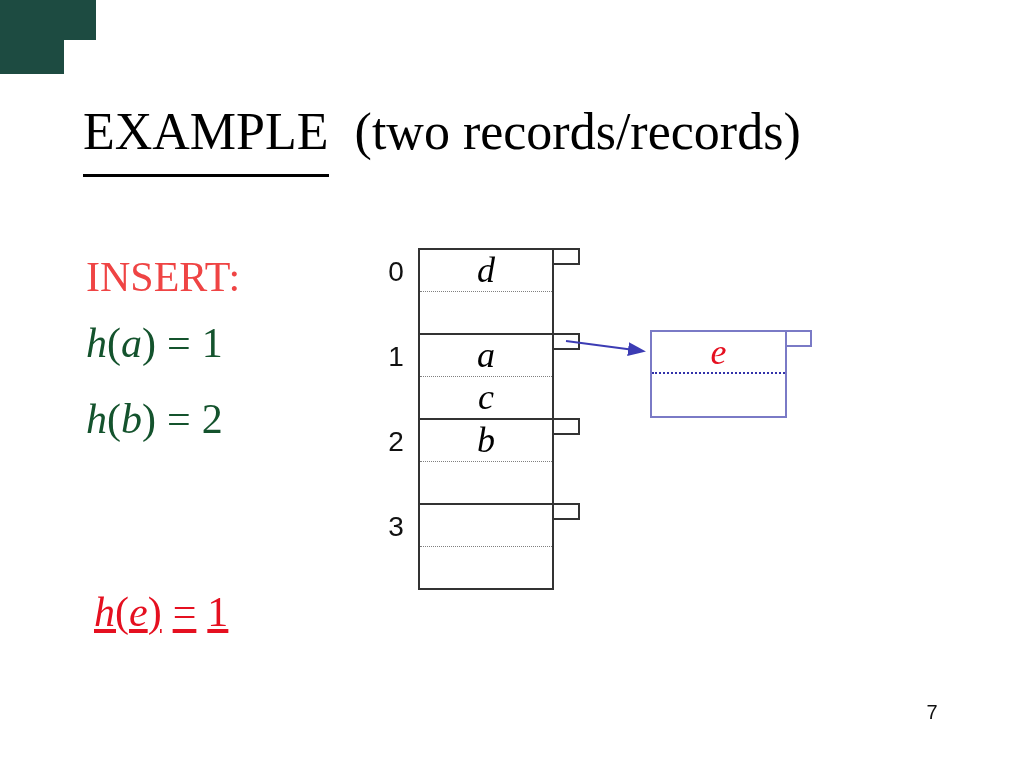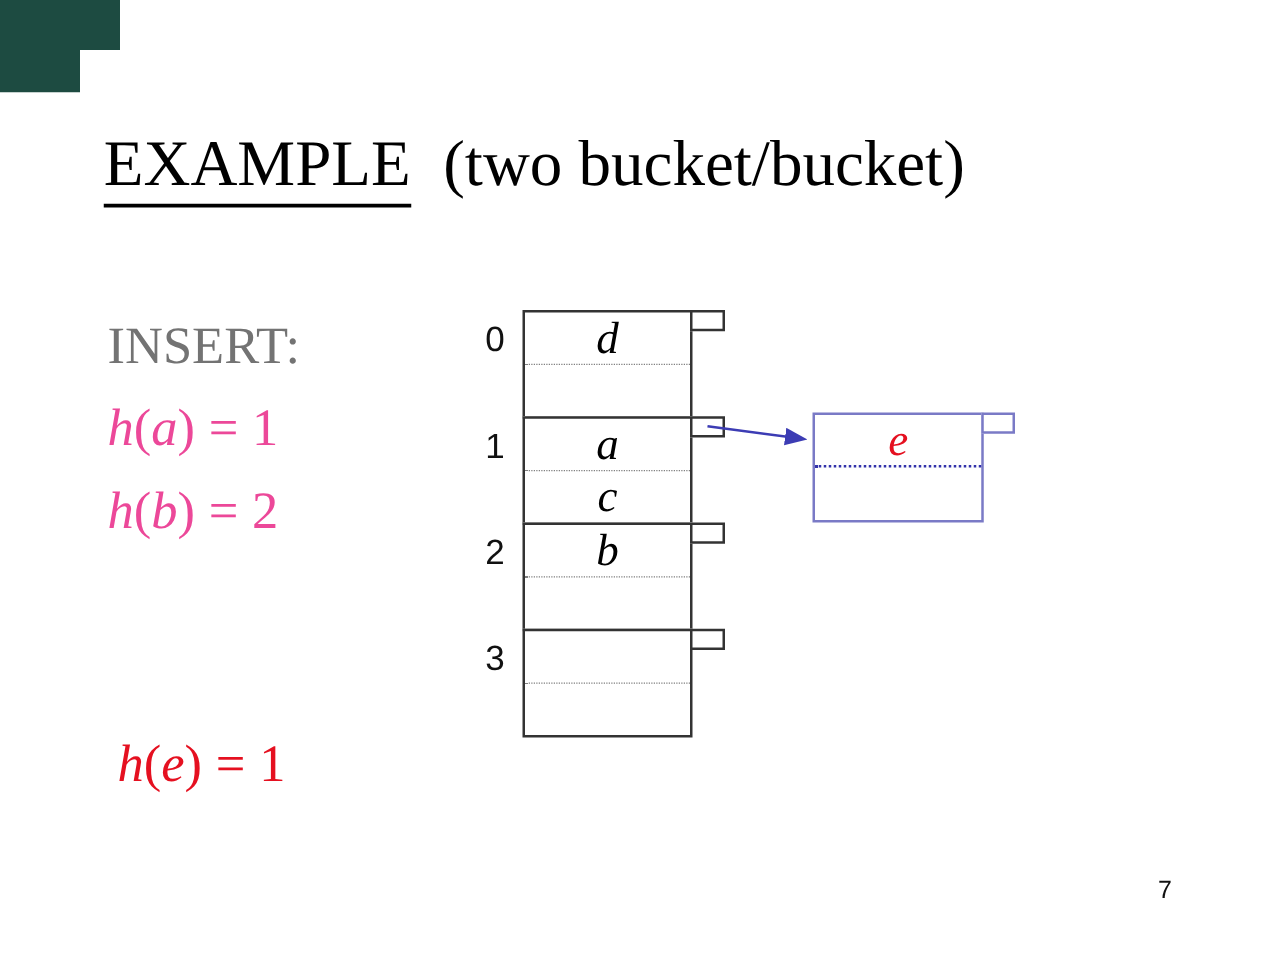--- a/index.html
+++ b/index.html
@@ -6,26 +6,26 @@
   .slide {
     position:relative; width:1024px; height:768px; background:#ffffff;
     font-family:"Liberation Serif", serif; overflow:hidden;
   }
 
   
   .corner { position:absolute; left:0; top:0; }
 
   
   .title { position:absolute; left:83px; top:103px; font-size:52px; color:#000; white-space:nowrap; line-height:1.1; }
-  .title-underlined { border-bottom:3px solid #000; padding-bottom:3px; }
+  .title-underlined { border-bottom:3px solid #000; padding-bottom:14px; }
   .title-suffix { margin-left:26px; }
 
   
-  .insert-heading { position:absolute; left:86px; font-size:42px; color:#737373; }
-  .hash-line { position:absolute; left:86px; font-size:42px; color:#ec4899; white-space:nowrap; }
+  .insert-heading { position:absolute; left:86px; font-size:42px; color:#ef4444; }
+  .hash-line { position:absolute; left:86px; font-size:42px; color:#14532d; white-space:nowrap; }
   .hash-line .var { font-style:italic; }
   .hash-line .eq { margin:0 11px; }
   .hash-line.red { color:#e51020; left:94px; }
 
   
   .htable { position:absolute; left:418px; top:248px; width:136px; }
   .bucket {
     position:relative; box-sizing:border-box; width:136px; height:87px;
     border:2px solid #333333; background:#ffffff;
   }
@@ -66,36 +66,36 @@
 </head>
 <body>
 
 <div class="slide">
 
   <svg class="corner" width="96" height="74" viewBox="0 0 96 74">
     <polygon points="0,0 96,0 96,40 64,40 64,74 0,74" fill="#1d4b41"></polygon>
   </svg>
 
   <div class="title">
-    <span class="title-underlined">EXAMPLE</span><span class="title-suffix">(two bucket/bucket)</span>
+    <span class="title-underlined">EXAMPLE</span><span class="title-suffix">(two records/records)</span>
   </div>
 
   <div class="insert-heading" style="top:253px;">INSERT:</div>
 
   <div class="hash-line" style="top:319px;">
     <span class="var">h</span><span>(</span><span class="var">a</span><span>)</span><span class="eq">=</span><span>1</span>
   </div>
 
-  <div class="hash-line" style="top:385px;">
+  <div class="hash-line" style="top:395px;">
     <span class="var">h</span><span>(</span><span class="var">b</span><span>)</span><span class="eq">=</span><span>2</span>
   </div>
 
 
 
-  <div class="hash-line red" style="top:588px;">
+  <div class="hash-line red" style="top:588px;text-decoration:underline;">
     <span class="var">h</span><span>(</span><span class="var">e</span><span>)</span><span class="eq">=</span><span>1</span>
   </div>
 
   <div class="htable">
 
     <div class="bucket">
       <span class="bucket-label">0</span>
       <div class="slot slot-top">
           <span class="record">d</span>
         </div>

